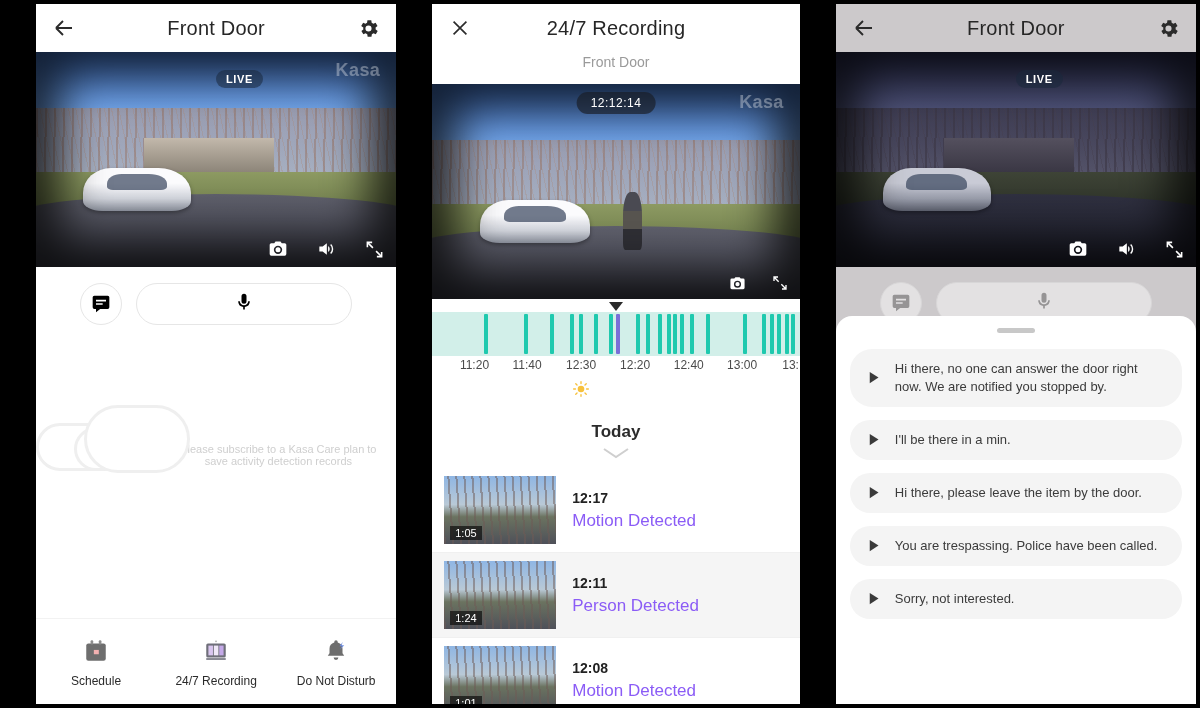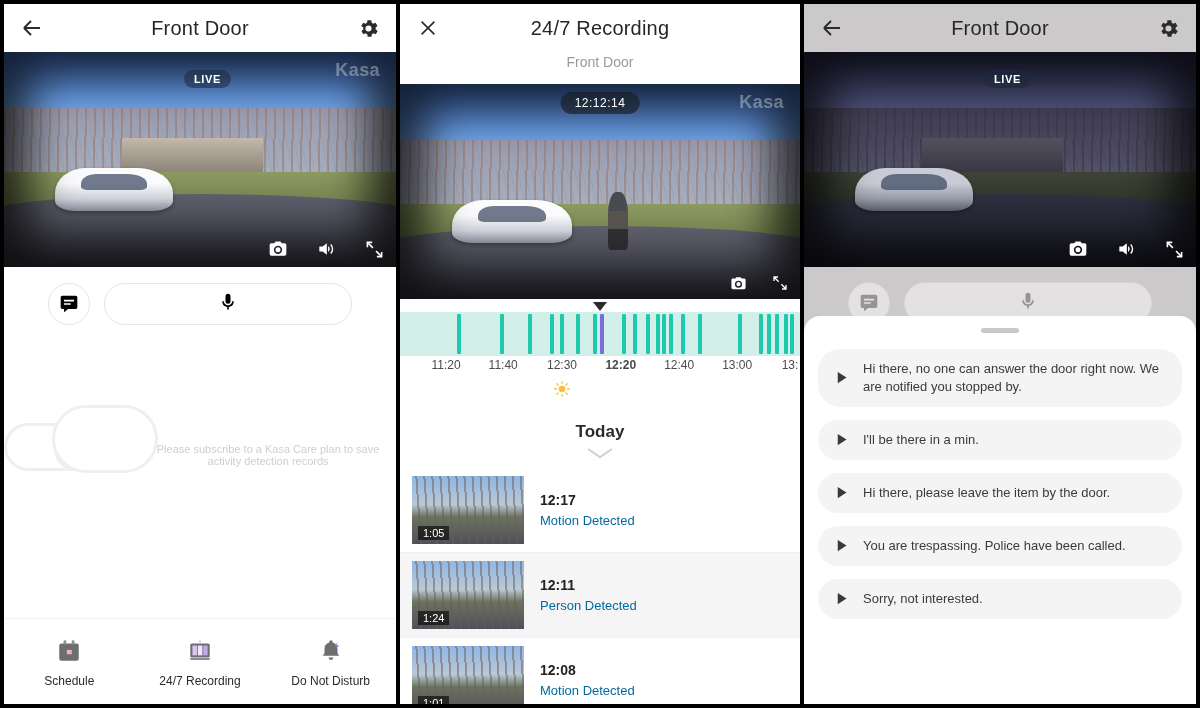--- a/index.html
+++ b/index.html
@@ -3,21 +3,21 @@
 <meta charset="utf-8">
 <style>
   * { box-sizing: border-box; margin: 0; padding: 0; }
   html, body {
     width: 1200px; height: 708px;
     background: #000;
     font-family: "Liberation Sans", sans-serif;
     overflow: hidden;
   }
   .screens { display: flex; width: 1200px; height: 708px; background: #000; }
-  .panel { position: relative; height: 708px; overflow: hidden; background: #fff; }
+  .panel { position: relative; height: 708px; overflow: hidden; background: #fff; margin-left: 32px; }
   .p1 { width: 400px; border: 4px solid #000; }
   .p2 { width: 400px; border: 4px solid #000; border-left: 0; border-right: 0; }
   .p3 { width: 400px; border: 4px solid #000; }
 
   
   .appbar {
     height: 48px; display: flex; align-items: center;
     padding: 0 14px; background: #fff; position: relative; z-index: 5;
   }
   .appbar.dim { background: #ccc9cb; }
@@ -184,21 +184,21 @@
   .thumb {
     position: relative; width: 112px; height: 68px; flex: 0 0 auto; overflow: hidden;
     background: #2c3242;
   }
   .thumb .stripe { position: absolute; left: 0; top: 0; bottom: 0; width: 5px; }
   .dur {
     position: absolute; left: 6px; bottom: 4px; background: rgba(0,0,0,.6);
     color: #fff; font-size: 11px; padding: 1px 5px;
   }
   .etime { font-size: 14px; font-weight: 700; color: #222; }
-  .etype { font-size: 13px; color: #0369a1; margin-top: 5px; }
+  .etype { font-size: 17px; color: #8b5cf6; margin-top: 5px; }
   .p3dim { position: absolute; left:0; right:0; top:263px; bottom:0; background:#ccc9cb; z-index: 3; }
   .ghostrow {
     position: absolute; left: 0; right: 0; top: 278px; z-index: 4;
     display: flex; align-items: center; gap: 14px; padding: 0 44px; opacity: .45;
   }
   .sheet {
     position: absolute; left: 0; right: 0; bottom: 0; top: 312px; z-index: 6;
     background: #fff; border-radius: 16px 16px 0 0; padding: 8px 14px 0;
   }
   .grabber { width: 38px; height: 5px; border-radius: 3px; background: #c8c8c8; margin: 4px auto 16px; }
@@ -386,21 +386,21 @@
           <div class="mark" style="left: 91.8%; background: rgb(31, 201, 174);"></div>
           <div class="mark" style="left: 93.8%; background: rgb(31, 201, 174);"></div>
           <div class="mark" style="left: 96%; background: rgb(31, 201, 174);"></div>
           <div class="mark" style="left: 97.6%; background: rgb(31, 201, 174);"></div>
           <div class="mark" style="left: 49.9%; background: rgb(122, 111, 216);"></div>
         </div>
       <div class="ticks" id="ticks">
           <span class="ticklabel" style="left: 11.5%;">11:20</span>
           <span class="ticklabel" style="left: 25.8%;">11:40</span>
           <span class="ticklabel" style="left: 40.5%;">12:30</span>
-          <span class="ticklabel" style="left: 55.2%; font-weight: bold;">12:20</span>
+          <span class="ticklabel" style="left: 55.2%;">12:20</span>
           <span class="ticklabel" style="left: 69.8%;">12:40</span>
           <span class="ticklabel" style="left: 84.3%; text-align: right;">13:00</span>
           <span class="ticklabel" style="left: 97.5%;">13:</span>
         </div>
       <div class="sunrow">
         <span class="sun" id="sun" style="left: 40.5%;">
           <svg width="18" height="18" viewBox="0 0 24 24" fill="#f7c13c">
               <circle cx="12" cy="12" r="4.4"></circle>
               <g stroke="#f7c13c" stroke-width="1.8" stroke-linecap="round">
                 <path d="M12 2.2v2.4M12 19.4v2.4M2.2 12h2.4M19.4 12h2.4M5 5l1.7 1.7M17.3 17.3L19 19M19 5l-1.7 1.7M6.7 17.3L5 19"></path>

